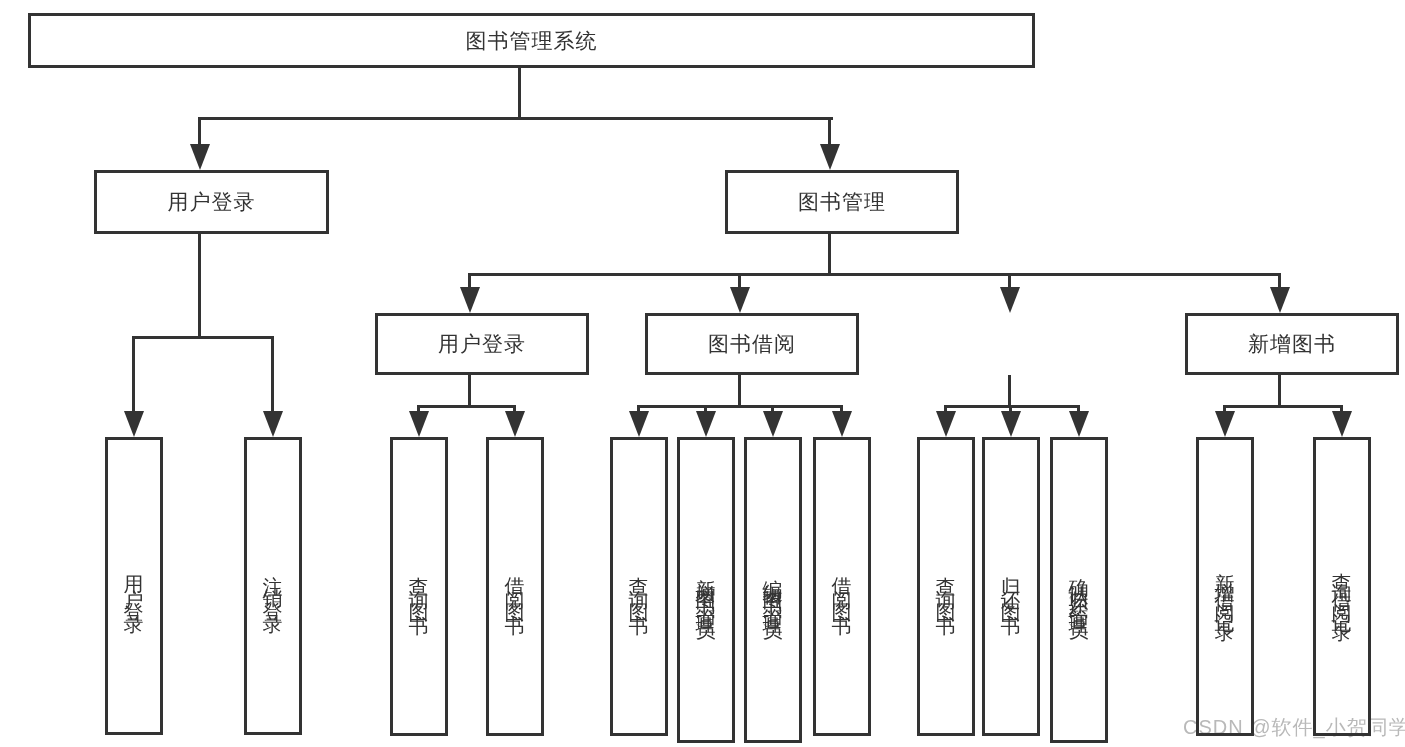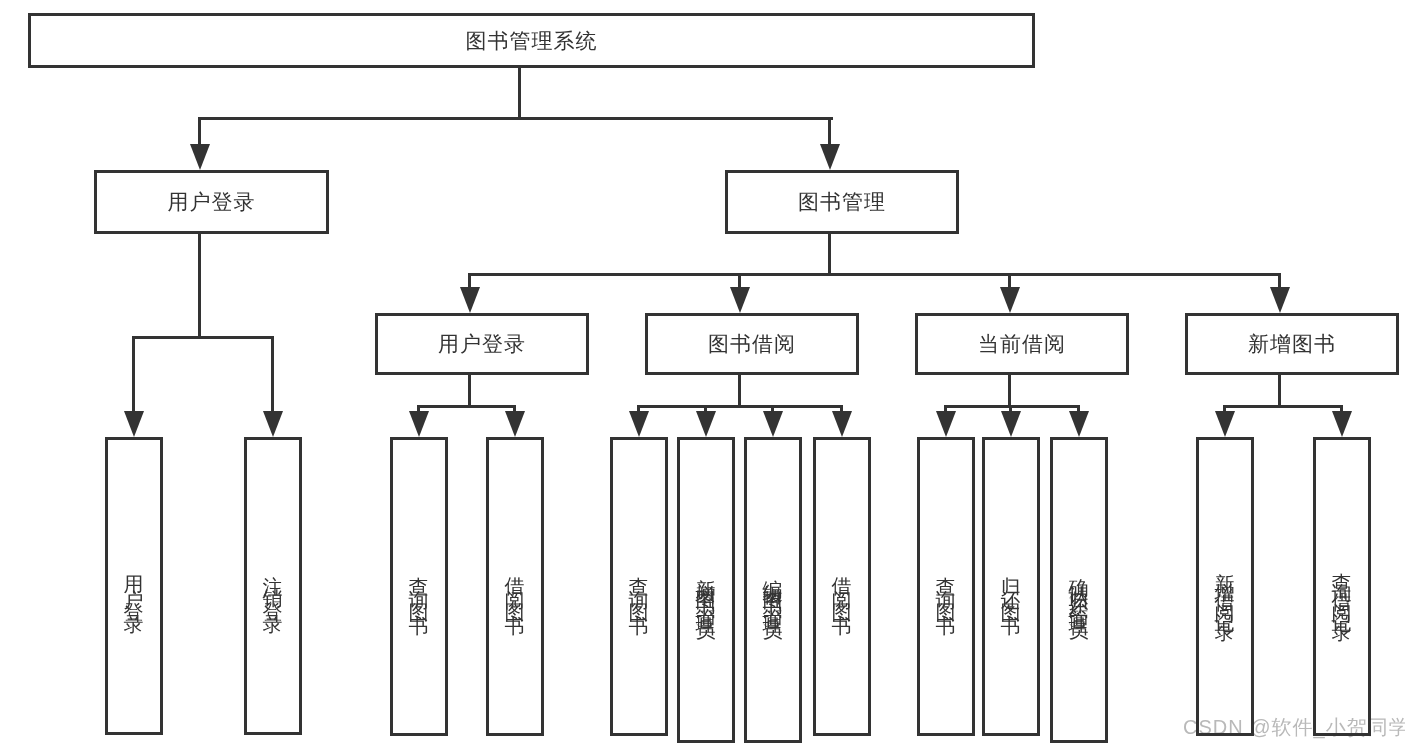--- a/index.html
+++ b/index.html
@@ -157,23 +157,20 @@
   <div class="node" style="left:713px; top:170px; width:234px; height:64px;">
     <span class="hlabel">图书管理</span>
   </div>
 
   <div class="node" style="left:363px; top:313px; width:214px; height:62px;">
     <span class="hlabel">用户登录</span>
   </div>
   <div class="node" style="left:633px; top:313px; width:214px; height:62px;">
     <span class="hlabel">图书借阅</span>
   </div>
-  <div class="node" style="left:903px; top:313px; width:214px; height:62px;">
-    <span class="hlabel">当前借阅</span>
-  </div>
   <div class="node" style="left:1173px; top:313px; width:214px; height:62px;">
     <span class="hlabel">新增图书</span>
   </div>
 
   <div class="leaf" style="left:105px; top:437px; height:298px;">
     <span class="vlabel ls4">用户登录</span>
   </div>
   <div class="leaf" style="left:244px; top:437px; height:298px;">
     <span class="vlabel ls4">注销登录</span>
   </div>

